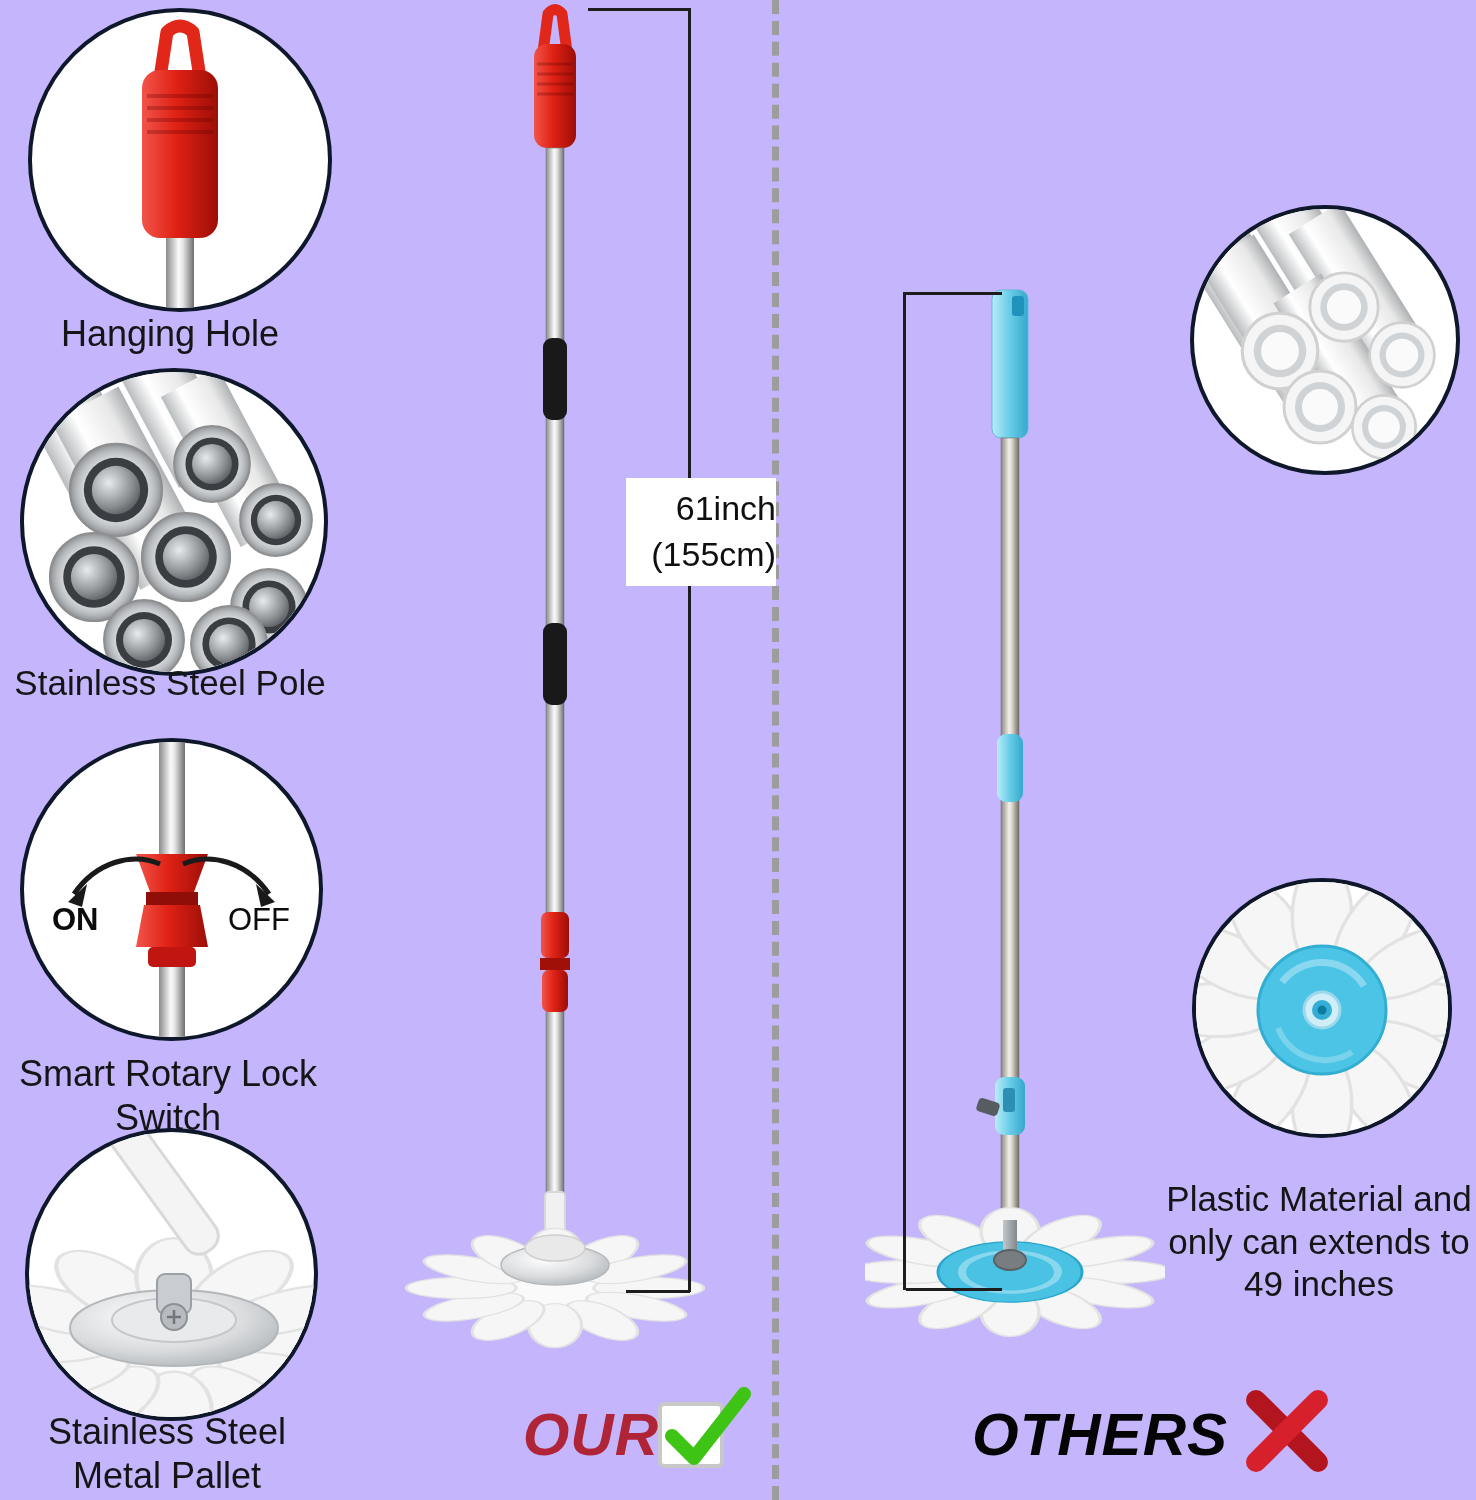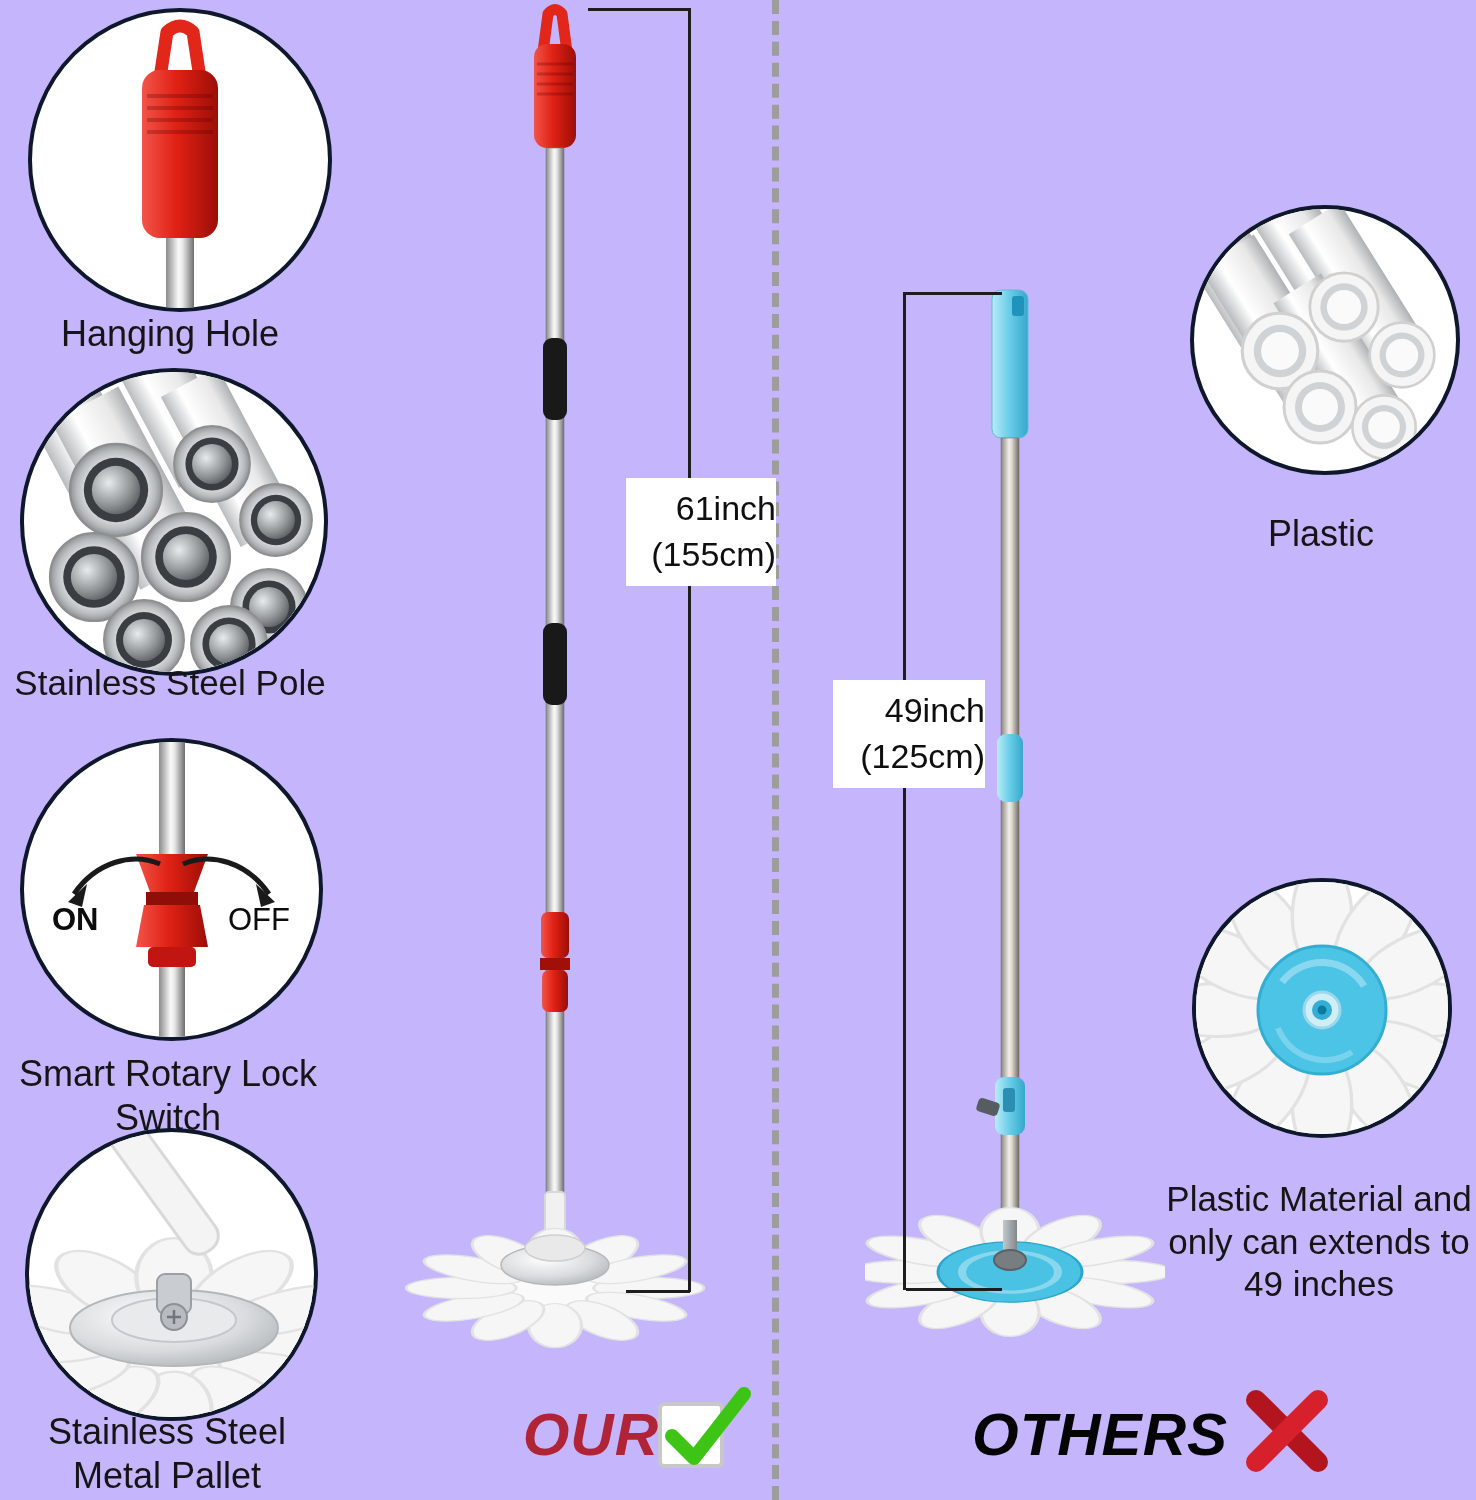--- a/index.html
+++ b/index.html
@@ -220,24 +220,20 @@
         <circle r="48" fill="none" stroke="rgba(255,255,255,0.35)" stroke-width="8"></circle>
       </g>
       <rect x="138" y="938" width="14" height="36" fill="url(#grayV)"></rect>
       <ellipse cx="145" cy="978" rx="16" ry="10" fill="#787d82" stroke="#5c6165" stroke-width="2"></ellipse>
     </svg>
   </div>
 
   <div class="hline" style="left:906px;top:292px;width:96px;"></div>
   <div class="vline" style="left:903px;top:292px;height:998px;"></div>
   <div class="hline" style="left:906px;top:1288px;width:96px;"></div>
-  <div class="measure-text" style="left:833px;top:680px;width:152px;">
-    <span style="display:block;">49inch</span>
-    <span style="display:block;">(125cm)</span>
-  </div>
 
   <div class="callout" style="left:1190px;top:205px;width:262px;height:262px;">
     <svg viewBox="0 0 262 262" width="262" height="262">
       <g transform="translate(88,140) rotate(-32)">
           <rect x="-34" y="-180" width="68" height="180" fill="url(#pipeBody)"></rect>
         </g>
       <g transform="translate(150,100) rotate(-32)">
           <rect x="-32" y="-160" width="64" height="160" fill="url(#pipeBody)"></rect>
         </g>
       <g transform="translate(205,145) rotate(-32)">
@@ -249,21 +245,20 @@
       <g transform="translate(188,215) rotate(-32)">
           <rect x="-28" y="-160" width="56" height="160" fill="url(#pipeBody)"></rect>
         </g>
       <use href="#pipe-end" transform="translate(86,142) scale(1.05)"></use>
       <use href="#pipe-end" transform="translate(150,98) scale(0.95)"></use>
       <use href="#pipe-end" transform="translate(208,146) scale(0.9)"></use>
       <use href="#pipe-end" transform="translate(126,198) scale(1.0)"></use>
       <use href="#pipe-end" transform="translate(190,218) scale(0.88)"></use>
     </svg>
   </div>
-  <div class="callout-label" style="left:1191px;top:512px;width:260px;">Plastic</div>
 
   <div class="callout" style="left:1192px;top:878px;width:252px;height:252px;">
     <svg viewBox="0 0 252 252" width="252" height="252">
       <g transform="translate(126,128) scale(1.12,1.0)">
           <use href="#fluff12" transform="scale(1.02)"></use>
         </g>
       <g transform="translate(126,128)">
         <circle r="64" fill="#4cc4e6" stroke="#32aed2" stroke-width="3"></circle>
         <path d="M-40 -28 A 50 50 0 0 1 42 -24" fill="none" stroke="rgba(255,255,255,0.35)" stroke-width="7"></path>
         <path d="M-44 18 A 50 50 0 0 0 30 42" fill="none" stroke="rgba(255,255,255,0.25)" stroke-width="6"></path>

